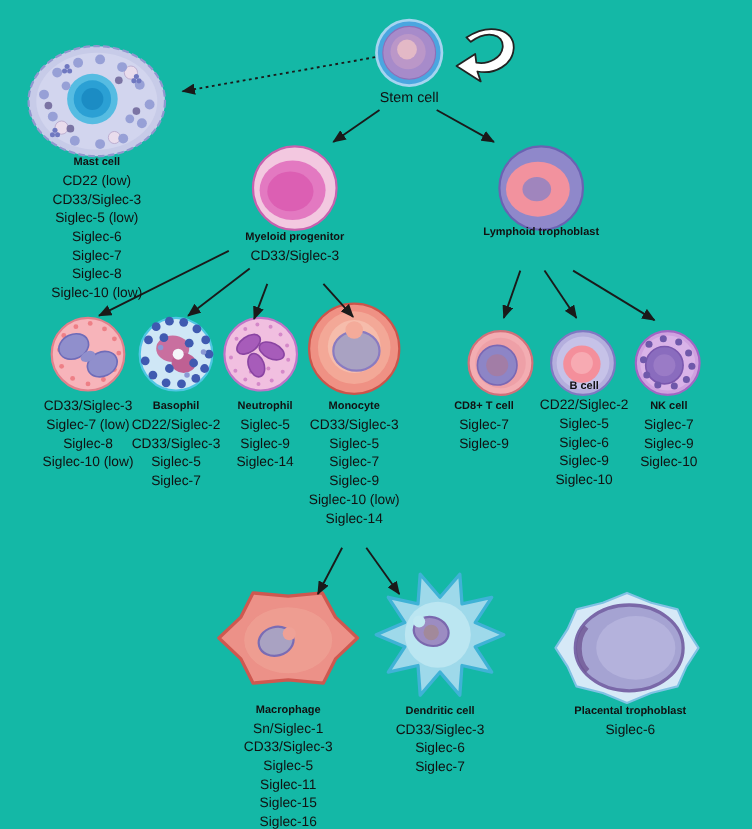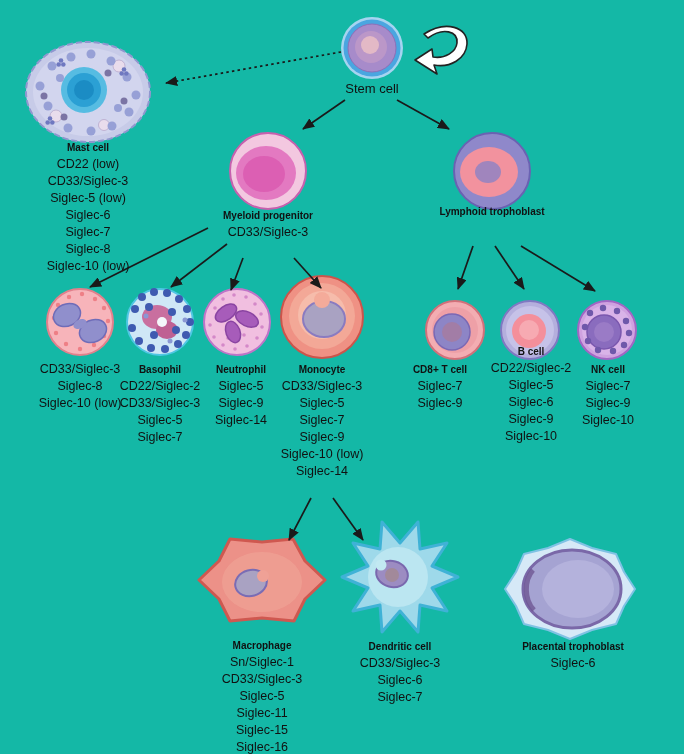--- a/index.html
+++ b/index.html
@@ -279,20 +279,21 @@
       </div>
   </div>
 
   <div class="cellgroup" style="left:397px;top:203px;width:190px;">
     <div class="cellname">Lymphoid trophoblast</div>
   </div>
 
   <div class="cellgroup" style="left:15px;top:361px;width:130px;">
     <div class="markers">
         <div class="marker">CD33/Siglec-3</div>
+        <div class="marker">Siglec-7 (low)</div>
         <div class="marker">Siglec-8</div>
         <div class="marker">Siglec-10 (low)</div>
       </div>
   </div>
 
   <div class="cellgroup" style="left:97px;top:361px;width:126px;">
     <div class="cellname">Basophil</div>
     <div class="markers">
         <div class="marker">CD22/Siglec-2</div>
         <div class="marker">CD33/Siglec-3</div>

